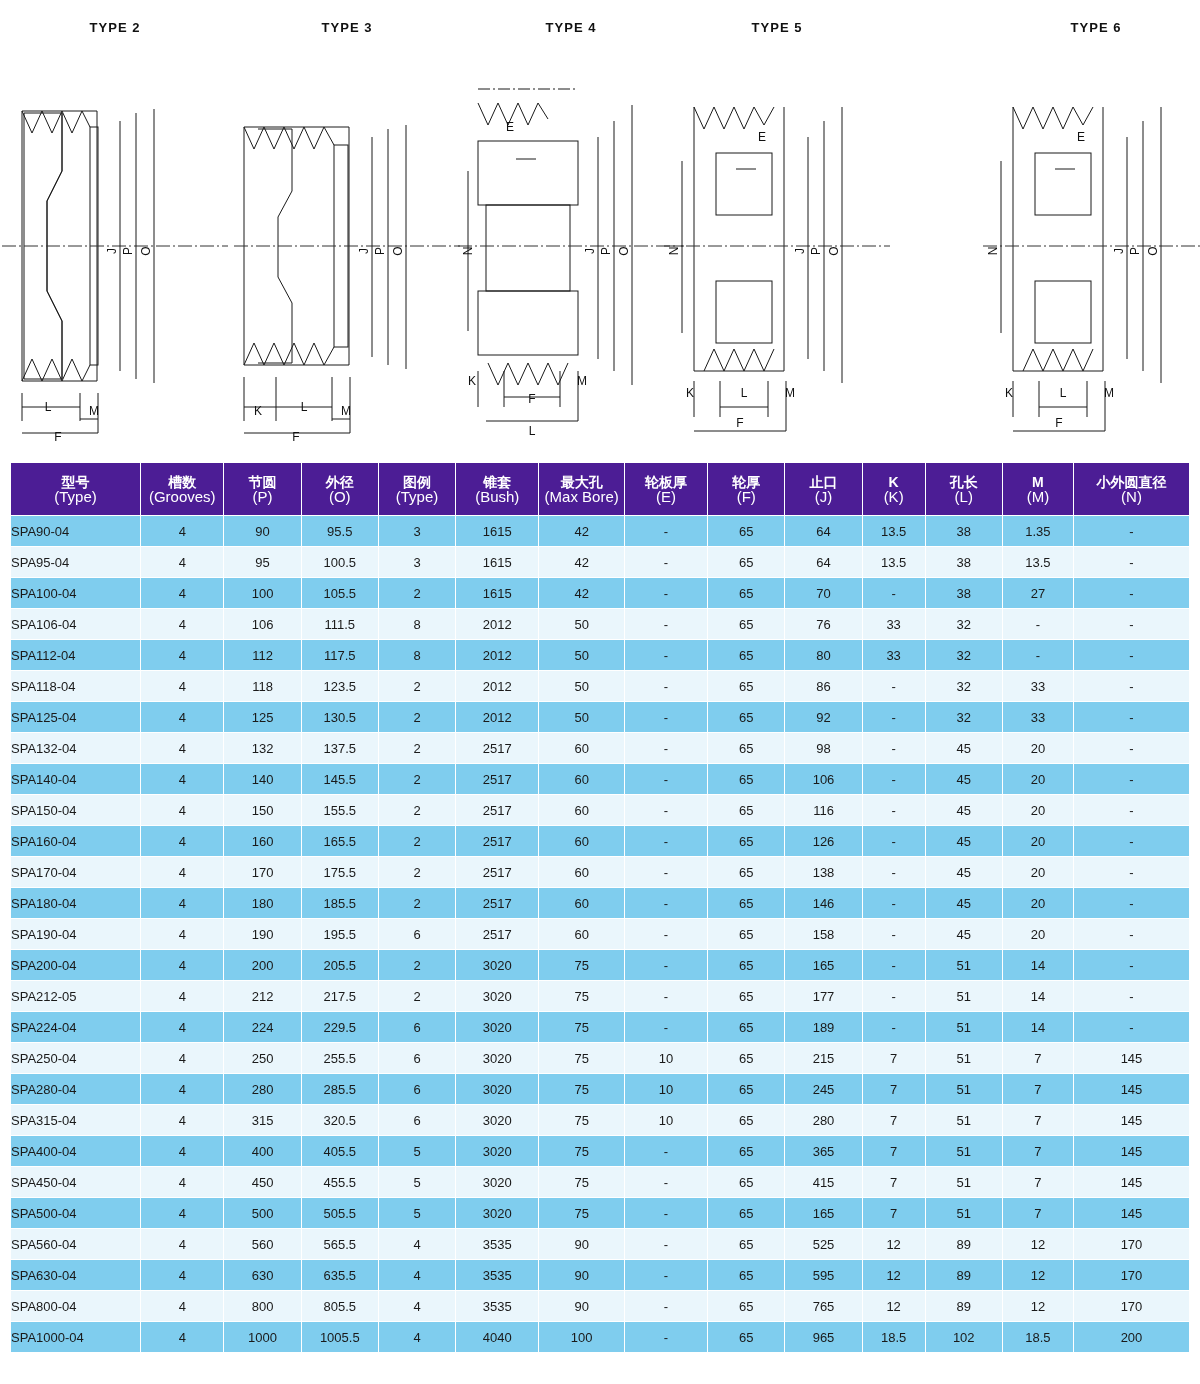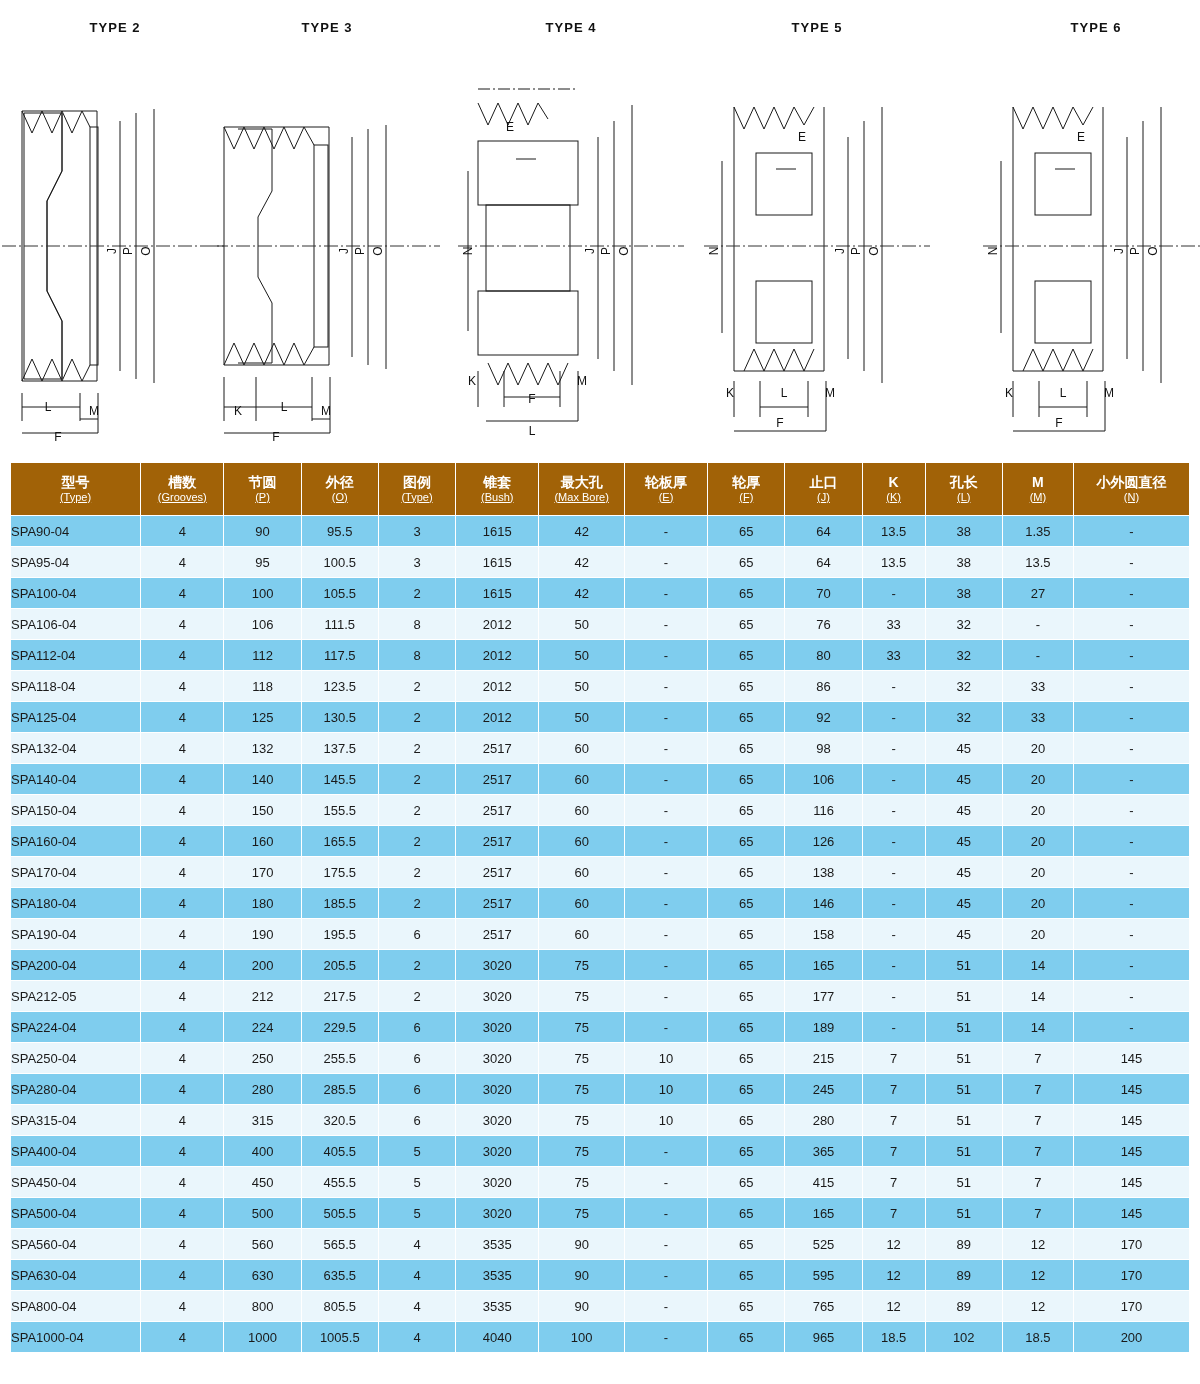--- a/index.html
+++ b/index.html
@@ -48,33 +48,32 @@
   th,td{
     border:1px solid #ffffff;
     text-align:center;
     font-size:13px;
     padding:0;
     height:30px;
     line-height:15px;
     color:#1a1a1a;
   }
   thead th{
-    background:#a16207;
+    background:#4c1d95;
     color:#ffffff;
     font-weight:bold;
     height:52px;
     font-size:14px;
     border:1px solid #ffffff;
   }
   thead th .sub{
     display:block;
-    font-size:11px;
+    font-size:15px;
     font-weight:normal;
     line-height:14px;
-    text-decoration:underline;
   }
   tbody tr:nth-child(odd) td{background:#7fcdee;}
   tbody tr:nth-child(even) td{background:#eaf6fc;}
   tbody td:first-child{ text-align:left; }
 
   
   col.c0{width:128px;}
   col.c1{width:82px;}
   col.c2{width:76px;}
   col.c3{width:76px;}
@@ -131,21 +130,21 @@
           <text x="114" y="210" transform="rotate(-90 114 210)" text-anchor="middle">J</text>
           <text x="130" y="210" transform="rotate(-90 130 210)" text-anchor="middle">P</text>
           <text x="148" y="210" transform="rotate(-90 148 210)" text-anchor="middle">O</text>
           <text x="46" y="370" text-anchor="middle">L</text>
           <text x="92" y="374" text-anchor="middle">M</text>
           <text x="56" y="400" text-anchor="middle">F</text>
         </g>
       </svg>
     </div>
 
-    <div class="dwg" style="left:214px;">
+    <div class="dwg" style="left:234px;">
       <div class="dwg-title">TYPE 3</div>
       <svg width="226" height="400" viewBox="0 0 226 400">
         <g stroke="#1a1a1a" fill="none" stroke-width="1">
           <path d="M10 86 L115 86 L115 324 L10 324 Z" fill="#ffffff"></path>
           <path d="M10 86 L20 108 L30 86 L40 108 L50 86 L60 108 L70 86 L80 108 L90 86 L100 104"></path>
           <path d="M10 324 L20 302 L30 324 L40 302 L50 324 L60 302 L70 324 L80 302 L90 324 L100 306"></path>
           <rect x="100" y="104" width="14" height="202"></rect>
           <path d="M24 88 L58 88 L58 150 L44 176 L44 236 L58 262 L58 322 L24 322"></path>
           <line x1="0" y1="205" x2="226" y2="205" stroke-dasharray="14,3,2,3" stroke="#333"></line>
           <line x1="138" y1="96" x2="138" y2="316"></line>
@@ -202,21 +201,21 @@
           <text x="152" y="210" transform="rotate(-90 152 210)" text-anchor="middle">P</text>
           <text x="170" y="210" transform="rotate(-90 170 210)" text-anchor="middle">O</text>
           <text x="14" y="344" text-anchor="middle">K</text>
           <text x="124" y="344" text-anchor="middle">M</text>
           <text x="74" y="362" text-anchor="middle">F</text>
           <text x="74" y="394" text-anchor="middle">L</text>
         </g>
       </svg>
     </div>
 
-    <div class="dwg" style="left:704px;">
+    <div class="dwg" style="left:664px;">
       <div class="dwg-title">TYPE 5</div>
       <svg width="226" height="400" viewBox="0 0 226 400">
         <g stroke="#1a1a1a" fill="none" stroke-width="1">
           <path d="M30 66 L40 88 L50 66 L60 88 L70 66 L80 88 L90 66 L100 84 L110 66"></path>
           <path d="M30 66 L30 330 L120 330 L120 66"></path>
           <rect x="52" y="112" width="56" height="62"></rect>
           <rect x="52" y="240" width="56" height="62"></rect>
           <path d="M40 330 L50 308 L60 330 L70 308 L80 330 L90 308 L100 330 L110 308"></path>
           <line x1="0" y1="205" x2="226" y2="205" stroke-dasharray="14,3,2,3" stroke="#333"></line>
           <line x1="72" y1="128" x2="92" y2="128"></line>

